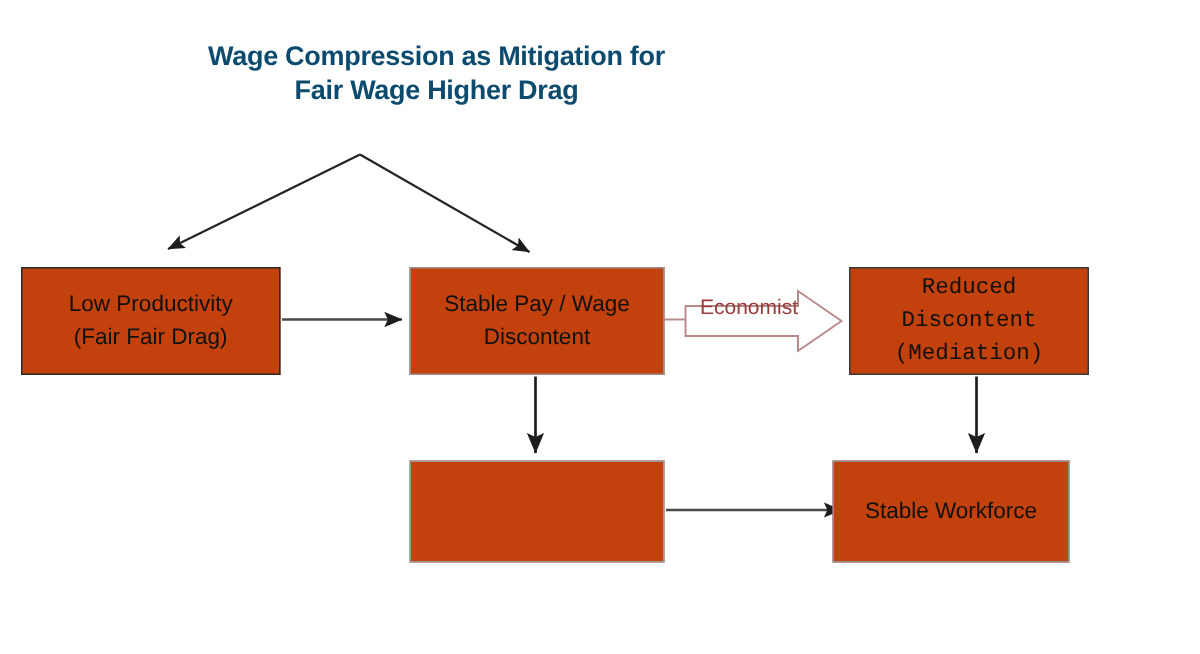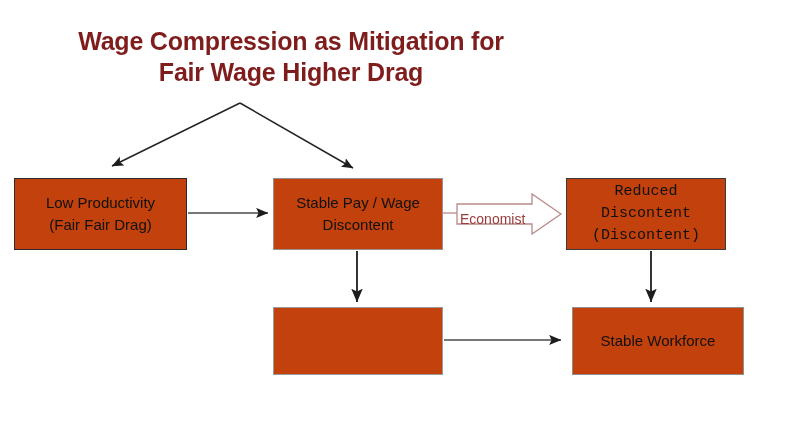--- a/index.html
+++ b/index.html
@@ -14,24 +14,24 @@
     background: #ffffff;
     overflow: hidden;
     font-family: "Liberation Sans", sans-serif;
   }
   #title {
     position: absolute;
     left: 46px;
     top: 26px;
     width: 490px;
     text-align: center;
-    font-size: 25px;
+    font-size: 18px;
     font-weight: bold;
     line-height: 1.25;
-    color: #7f1d1d;
+    color: #0c4a6e;
     letter-spacing: -0.2px;
   }
   #title .line {
     display: block;
     white-space: nowrap;
   }
   .node {
     position: absolute;
     box-sizing: border-box;
     background: #c2410c;
@@ -57,21 +57,21 @@
   #node-reduced-discontent {
     left: 566px; top: 178px; width: 160px; height: 72px;
     border: 1.6px solid #3a3a3a;
     font-family: Liberation Mono, monospace;
   }
   #node-blank {
     left: 273px; top: 307px; width: 170px; height: 68px;
     border: 1.4px solid #9b9b9b;
   }
   #node-stable-workforce {
-    left: 572px; top: 307px; width: 172px; height: 68px;
+    left: 555px; top: 307px; width: 158px; height: 68px;
     border: 1.4px solid #8f8f8f;
   }
 
   #svg-connectors {
     position: absolute;
     left: 0; top: 0;
     width: 800px; height: 436px;
     pointer-events: none;
   }
 
@@ -83,23 +83,23 @@
     height: 42px;
   }
   #economist-callout .arrow-svg {
     position: absolute;
     left: 0; top: 0;
     width: 107px; height: 42px;
   }
   #economist-label {
     position: absolute;
     left: 4px;
-    top: 18px;
+    top: 3px;
     width: 72px;
-    text-align: left;
+    text-align: right;
     font-size: 14px;
     color: #9a3b3b;
     white-space: nowrap;
   }
 </style>
 </head>
 <body>
 
 <div id="canvas">
 
@@ -139,21 +139,21 @@
   <div class="node" id="node-higher-pay">
     <span class="label">
       <span>Stable Pay / Wage</span>
       <span class="l2">Discontent</span>
     </span>
   </div>
 
   <div class="node" id="node-reduced-discontent">
     <span class="label">
       <span>Reduced Discontent</span>
-      <span class="l2">(Discontent)</span>
+      <span class="l2">(Mediation)</span>
     </span>
   </div>
 
   <div class="node" id="node-blank">
     <span class="label">
       <span></span>
     </span>
   </div>
 
   <div class="node" id="node-stable-workforce">

